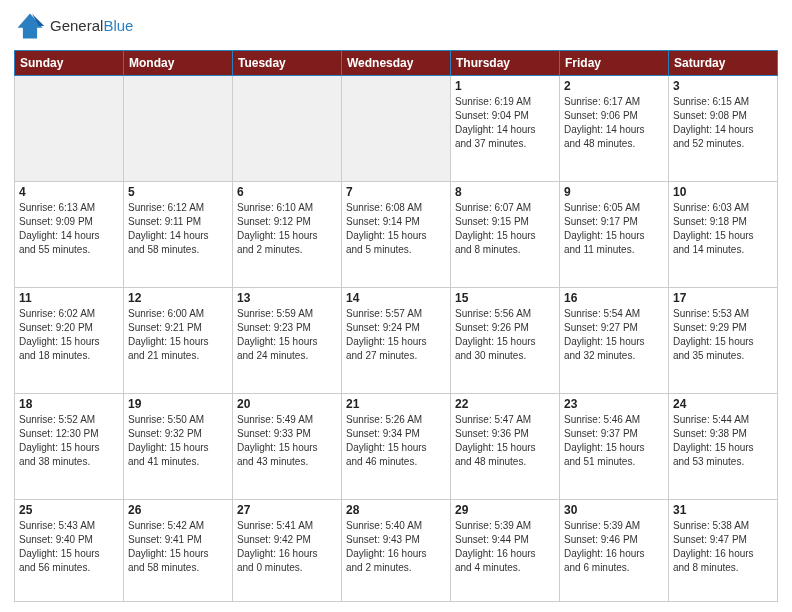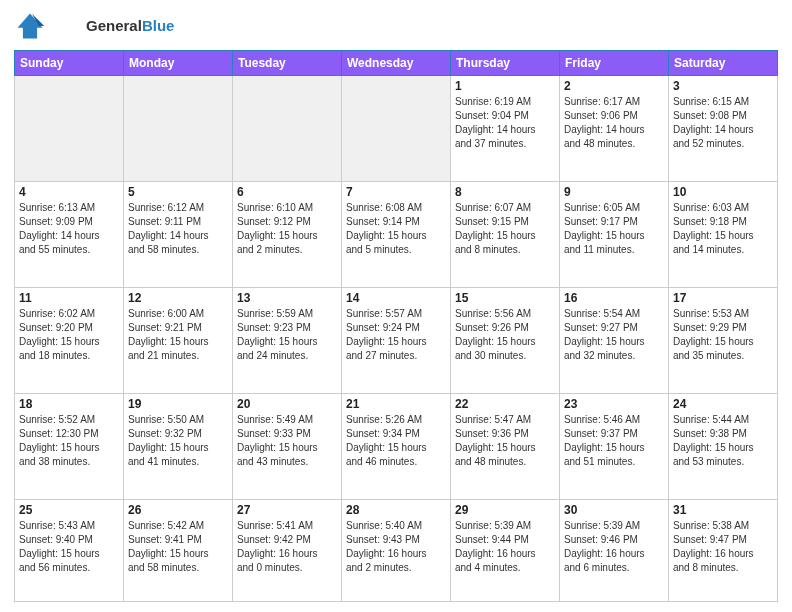--- a/index.html
+++ b/index.html
@@ -45,21 +45,21 @@
       color: #555;
     }
     .calendar {
       flex: 1;
       border: 1px solid #bbb;
       border-collapse: collapse;
       width: 100%;
       table-layout: fixed;
     }
     .calendar th {
-      background: #8b5cf6;
+      background: #7f1d1d;
       color: #fff;
       text-align: left;
       padding: 5px 5px;
       font-size: 12px;
       border: 1px solid #2a7fc1;
     }
     .calendar td {
       vertical-align: top;
       border: 1px solid #ccc;
       padding: 3px 4px;
@@ -94,21 +94,21 @@
 
 <div class="page">
   <div class="header">
     <div class="logo">
       <svg class="logo-icon" viewBox="0 0 36 36">
         <rect x="0" y="0" width="36" height="36" rx="4" fill="#fff"></rect>
         <polygon points="18,4 32,20 26,20 26,32 10,32 10,20 4,20" fill="#2a7fc1"></polygon>
         <polygon points="20,4 34,18 28,18" fill="#1a5fa0"></polygon>
       </svg>
       <div>
-        <div style="font-size:15px;font-weight:bold;color:#333;line-height:1.2;margin-left:36px;">General<span style="color:#2a7fc1;">Blue</span></div>
+        <div style="font-size:15px;font-weight:normal;color:#333;line-height:1.2;">General<span style="color:#2a7fc1;">Blue</span></div>
       </div>
     </div>
     <div class="title-block">
       <div class="month-year"></div>
       <div class="location"></div>
     </div>
   </div>
 
   <table class="calendar">
     <thead>

